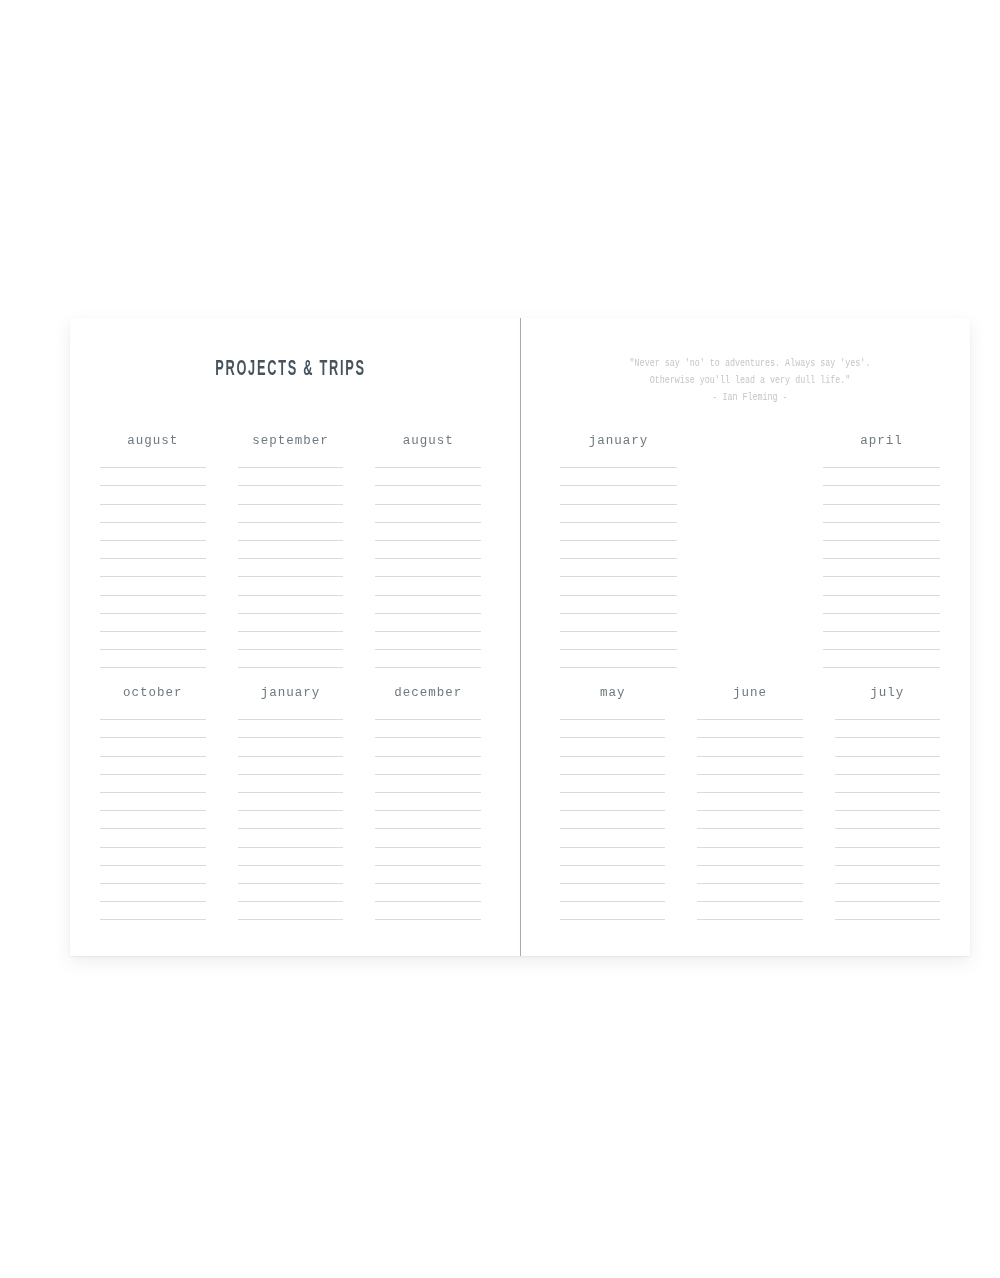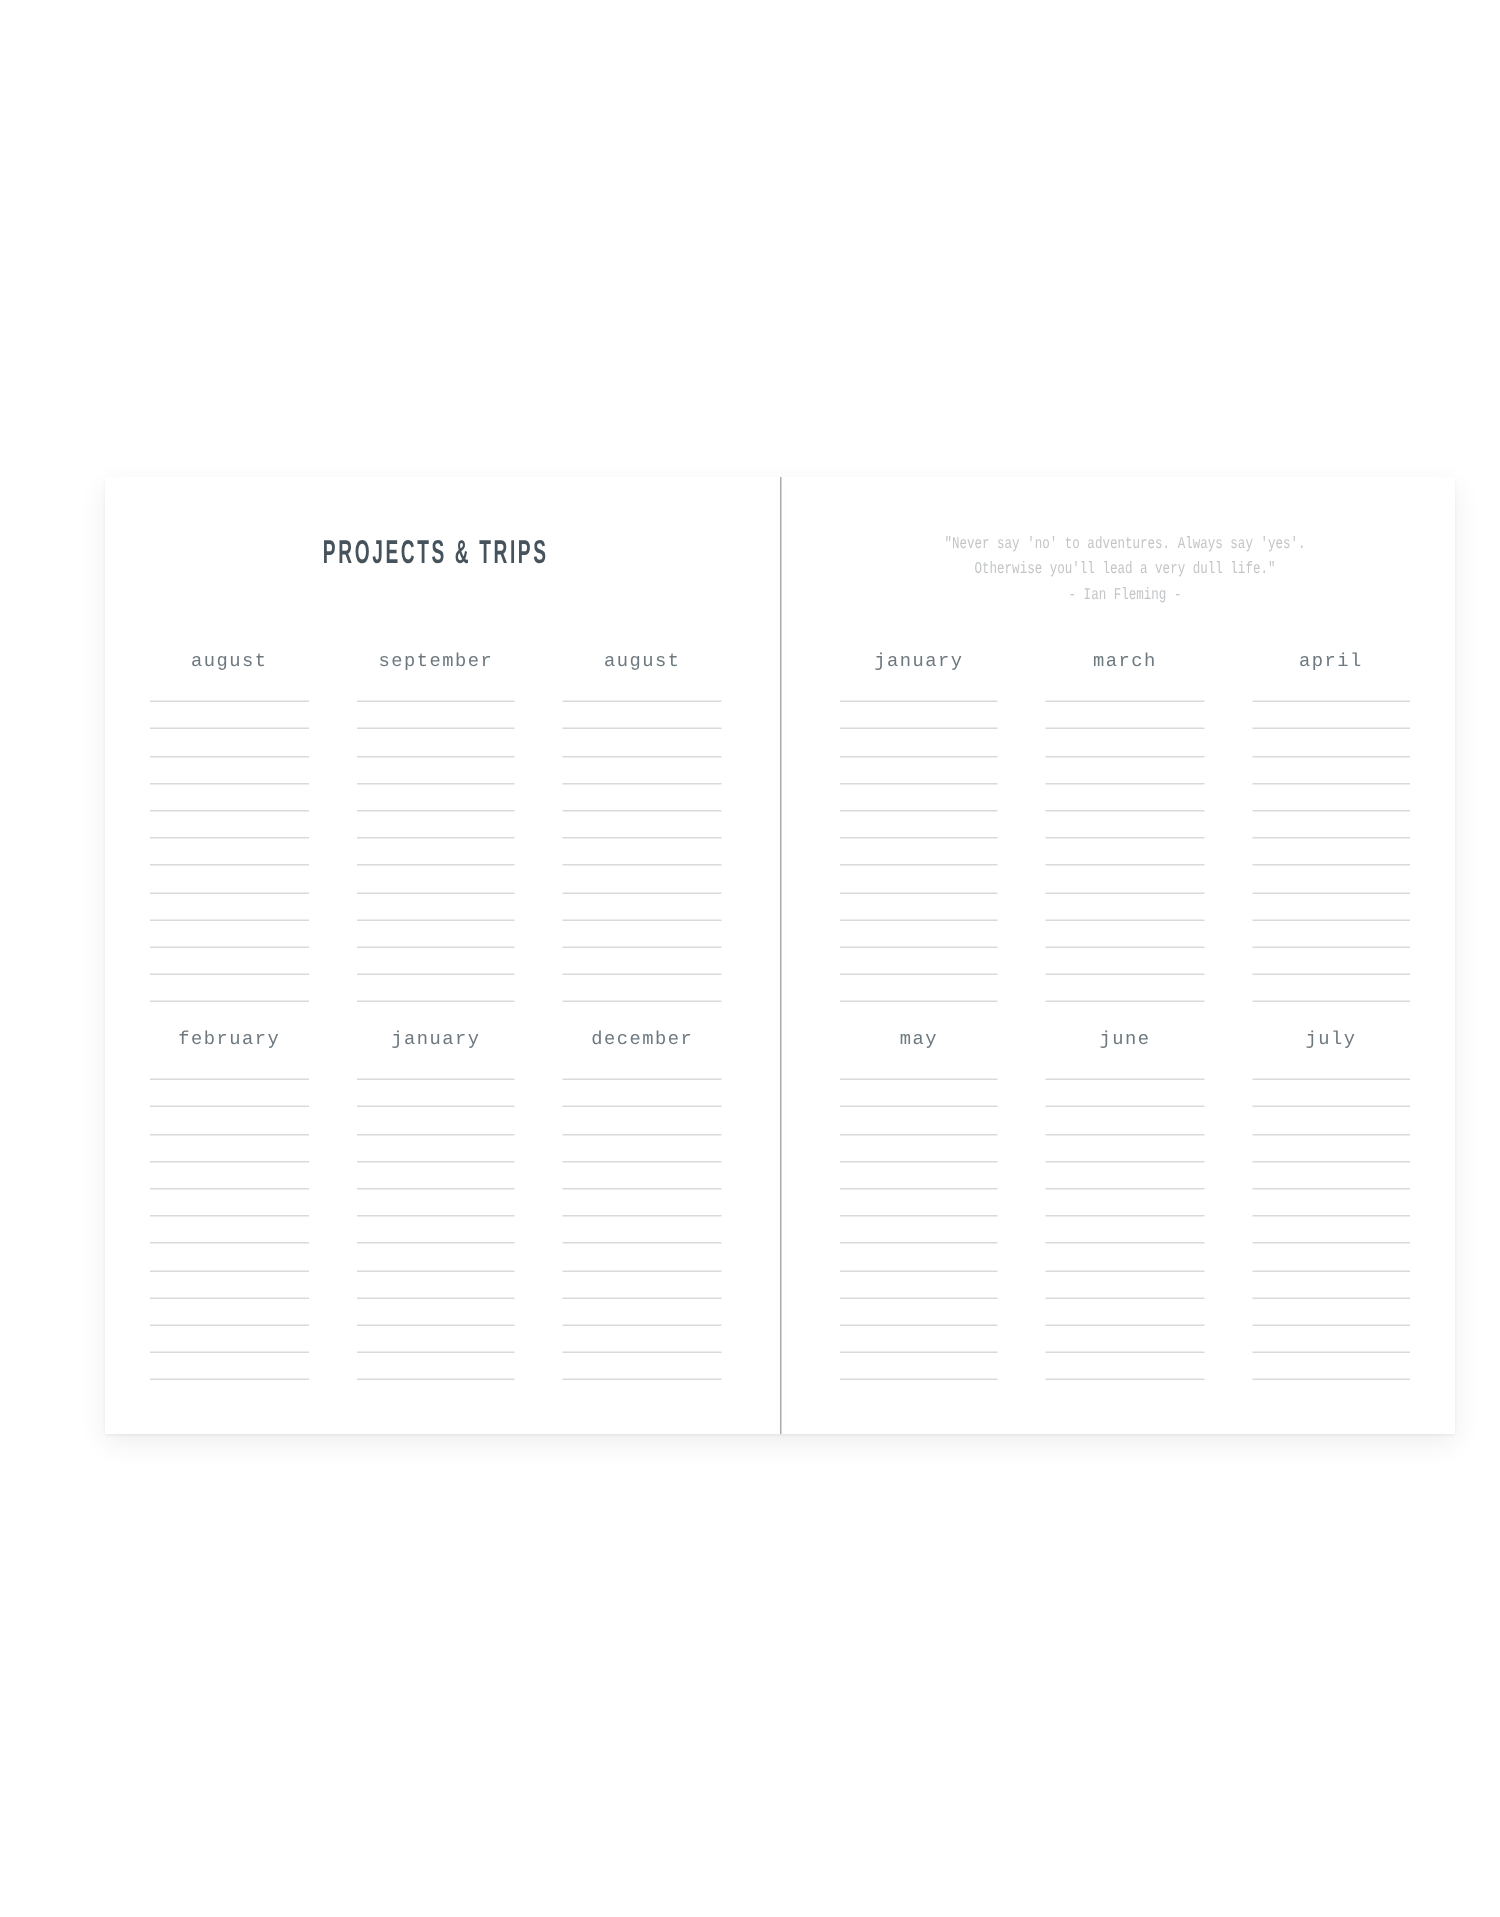--- a/index.html
+++ b/index.html
@@ -153,21 +153,21 @@
               <div class="rule"></div>
               <div class="rule"></div>
               <div class="rule"></div>
               <div class="rule"></div>
             </div>
         </div>
       </div>
 
       <div class="grid grid-bottom">
         <div class="month-col">
-          <div class="month-label">february</div>
+          <div class="month-label">october</div>
           <div class="rules">
               <div class="rule"></div>
               <div class="rule"></div>
               <div class="rule"></div>
               <div class="rule"></div>
               <div class="rule"></div>
               <div class="rule"></div>
               <div class="rule"></div>
               <div class="rule"></div>
               <div class="rule"></div>
@@ -234,37 +234,20 @@
               <div class="rule"></div>
               <div class="rule"></div>
               <div class="rule"></div>
               <div class="rule"></div>
               <div class="rule"></div>
               <div class="rule"></div>
               <div class="rule"></div>
             </div>
         </div>
         <div class="month-col">
-          <div class="month-label">march</div>
-          <div class="rules">
-              <div class="rule"></div>
-              <div class="rule"></div>
-              <div class="rule"></div>
-              <div class="rule"></div>
-              <div class="rule"></div>
-              <div class="rule"></div>
-              <div class="rule"></div>
-              <div class="rule"></div>
-              <div class="rule"></div>
-              <div class="rule"></div>
-              <div class="rule"></div>
-              <div class="rule"></div>
-            </div>
-        </div>
-        <div class="month-col">
           <div class="month-label">april</div>
           <div class="rules">
               <div class="rule"></div>
               <div class="rule"></div>
               <div class="rule"></div>
               <div class="rule"></div>
               <div class="rule"></div>
               <div class="rule"></div>
               <div class="rule"></div>
               <div class="rule"></div>

